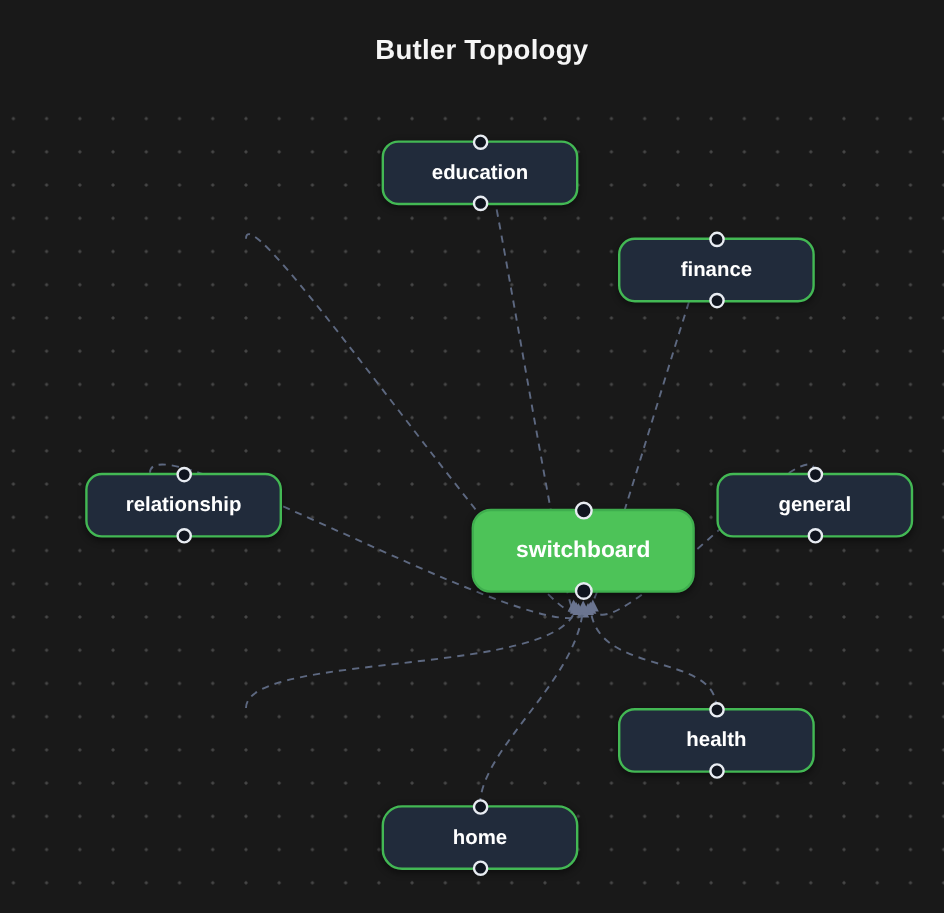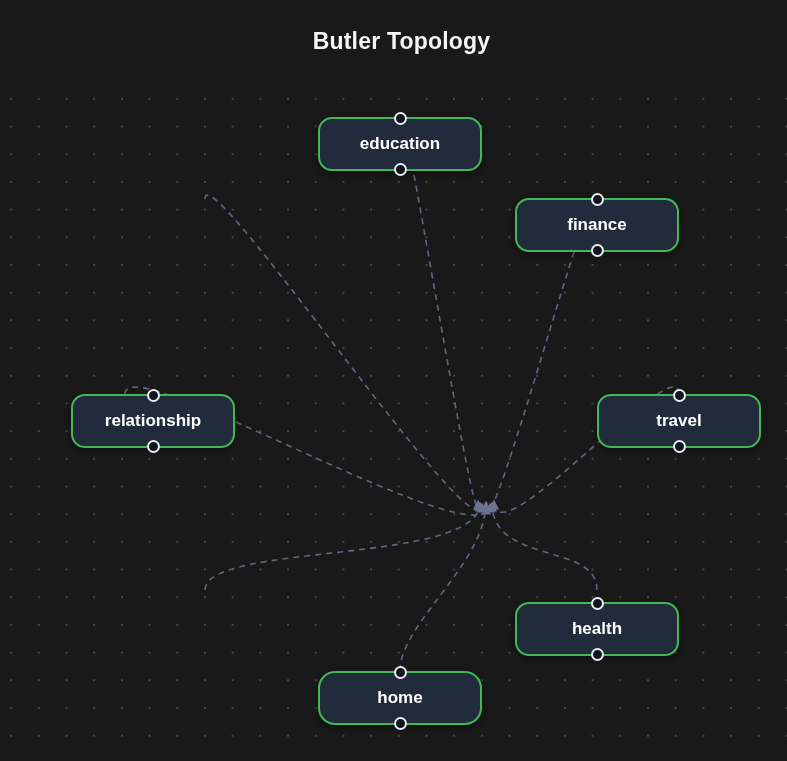--- a/index.html
+++ b/index.html
@@ -87,41 +87,46 @@
         <path d="M597,198 C597,150 486,568 486,506" class="edge-path" marker-end="url(#arrowhead)"></path>
         <path d="M125,394 C125,346 490,566 490,504" class="edge-path" marker-end="url(#arrowhead)"></path>
         <path d="M679,394 C679,346 494,563 494,501" class="edge-path" marker-end="url(#arrowhead)"></path>
         <path d="M205,590 C205,542 480,565 480,503" class="edge-path" marker-end="url(#arrowhead)"></path>
         <path d="M597,590 C597,542 492,565 492,503" class="edge-path" marker-end="url(#arrowhead)"></path>
         <path d="M400,671 C400,623 486,564 486,502" class="edge-path" marker-end="url(#arrowhead)"></path>
       </g>
   </svg>
 
   <div class="nodes-layer" id="nodes-layer">
+      <div class="node hub" style="left: 393px; top: 424px; width: 186px; height: 70px;">
+        <span>switchboard</span>
+        <div class="handle top"></div>
+        <div class="handle bottom"></div>
+      </div>
       <div class="node" style="left: 318px; top: 117px; width: 164px; height: 54px;">
         <span>education</span>
         <div class="handle top"></div>
         <div class="handle bottom"></div>
       </div>
       <div class="node" style="left: 515px; top: 198px; width: 164px; height: 54px;">
         <span>finance</span>
         <div class="handle top"></div>
         <div class="handle bottom"></div>
       </div>
       <div class="node" style="left: 43px; top: 394px; width: 164px; height: 54px; margin-left: 28px;">
         <span>relationship</span>
         <div class="handle top"></div>
         <div class="handle bottom"></div>
       </div>
       <div class="node" style="left: 597px; top: 394px; width: 164px; height: 54px;">
-        <span>travel</span>
+        <span>general</span>
         <div class="handle top"></div>
         <div class="handle bottom"></div>
       </div>
-      <div class="node" style="left: 515px; top: 590px; width: 164px; height: 54px; margin-top: 12px;">
+      <div class="node" style="left: 515px; top: 590px; width: 164px; height: 54px;">
         <span>health</span>
         <div class="handle top"></div>
         <div class="handle bottom"></div>
       </div>
       <div class="node" style="left: 318px; top: 671px; width: 164px; height: 54px; border-radius: 17px;">
         <span>home</span>
         <div class="handle top"></div>
         <div class="handle bottom"></div>
       </div>
     </div>

